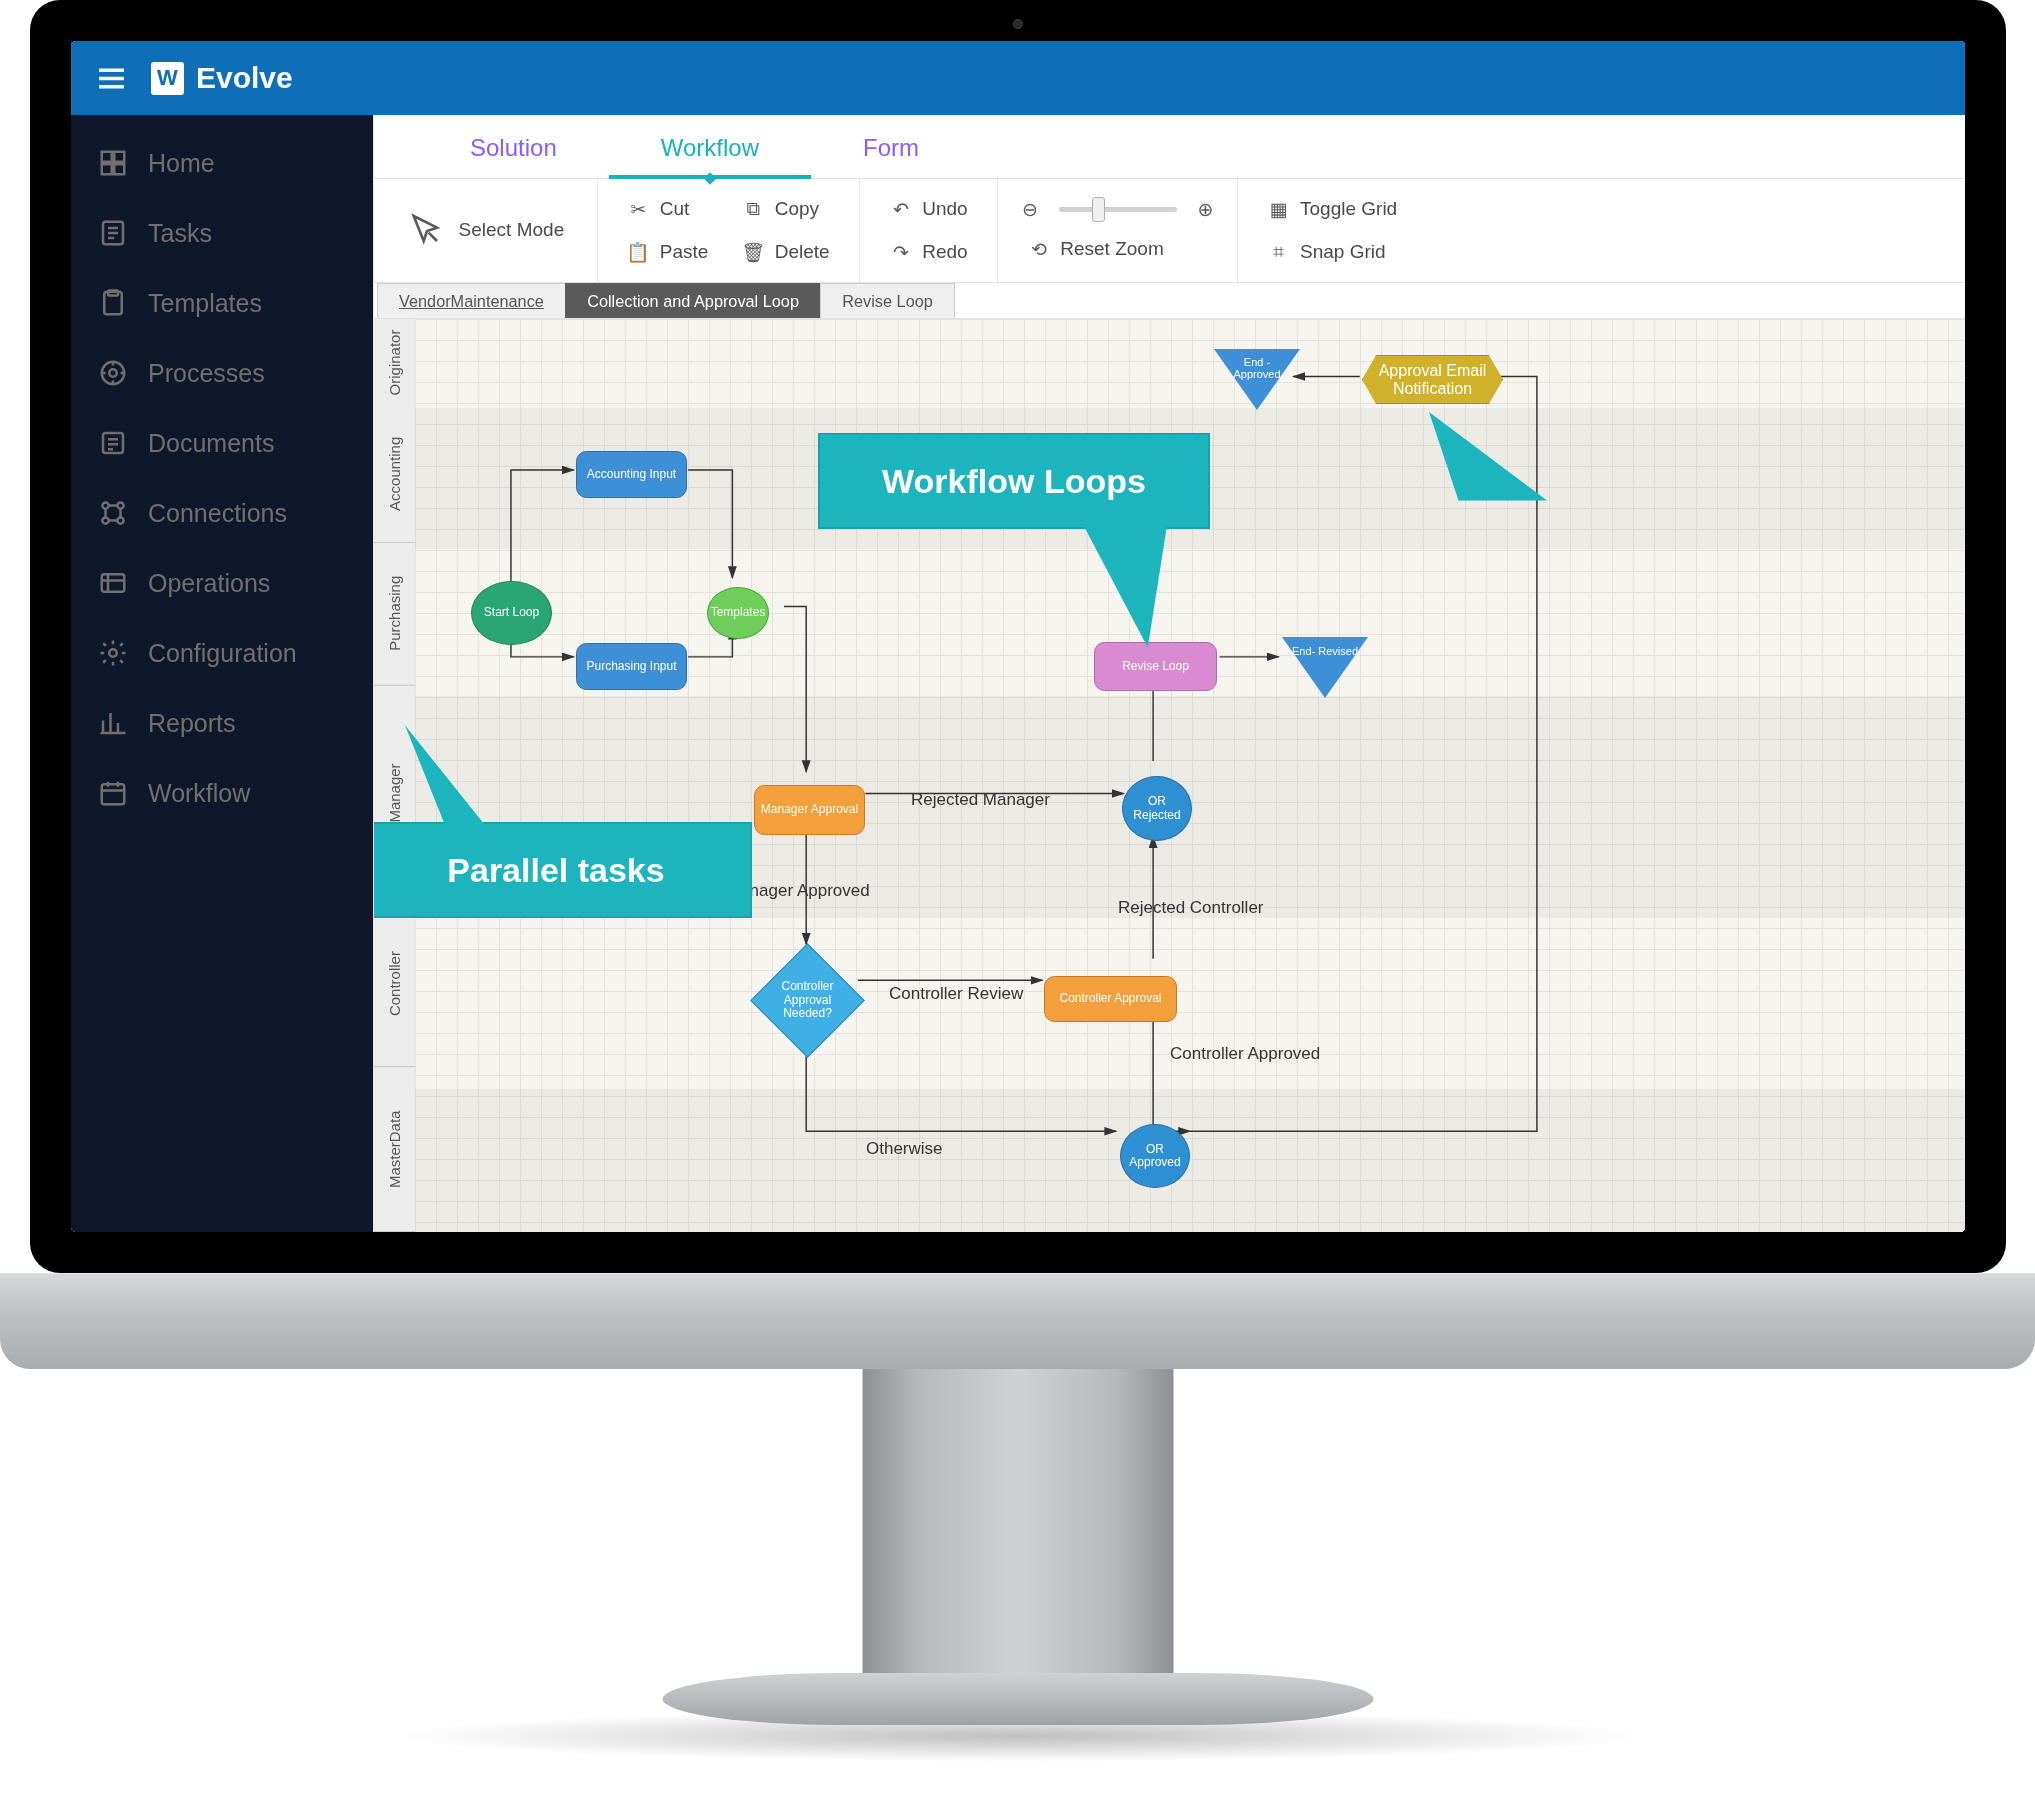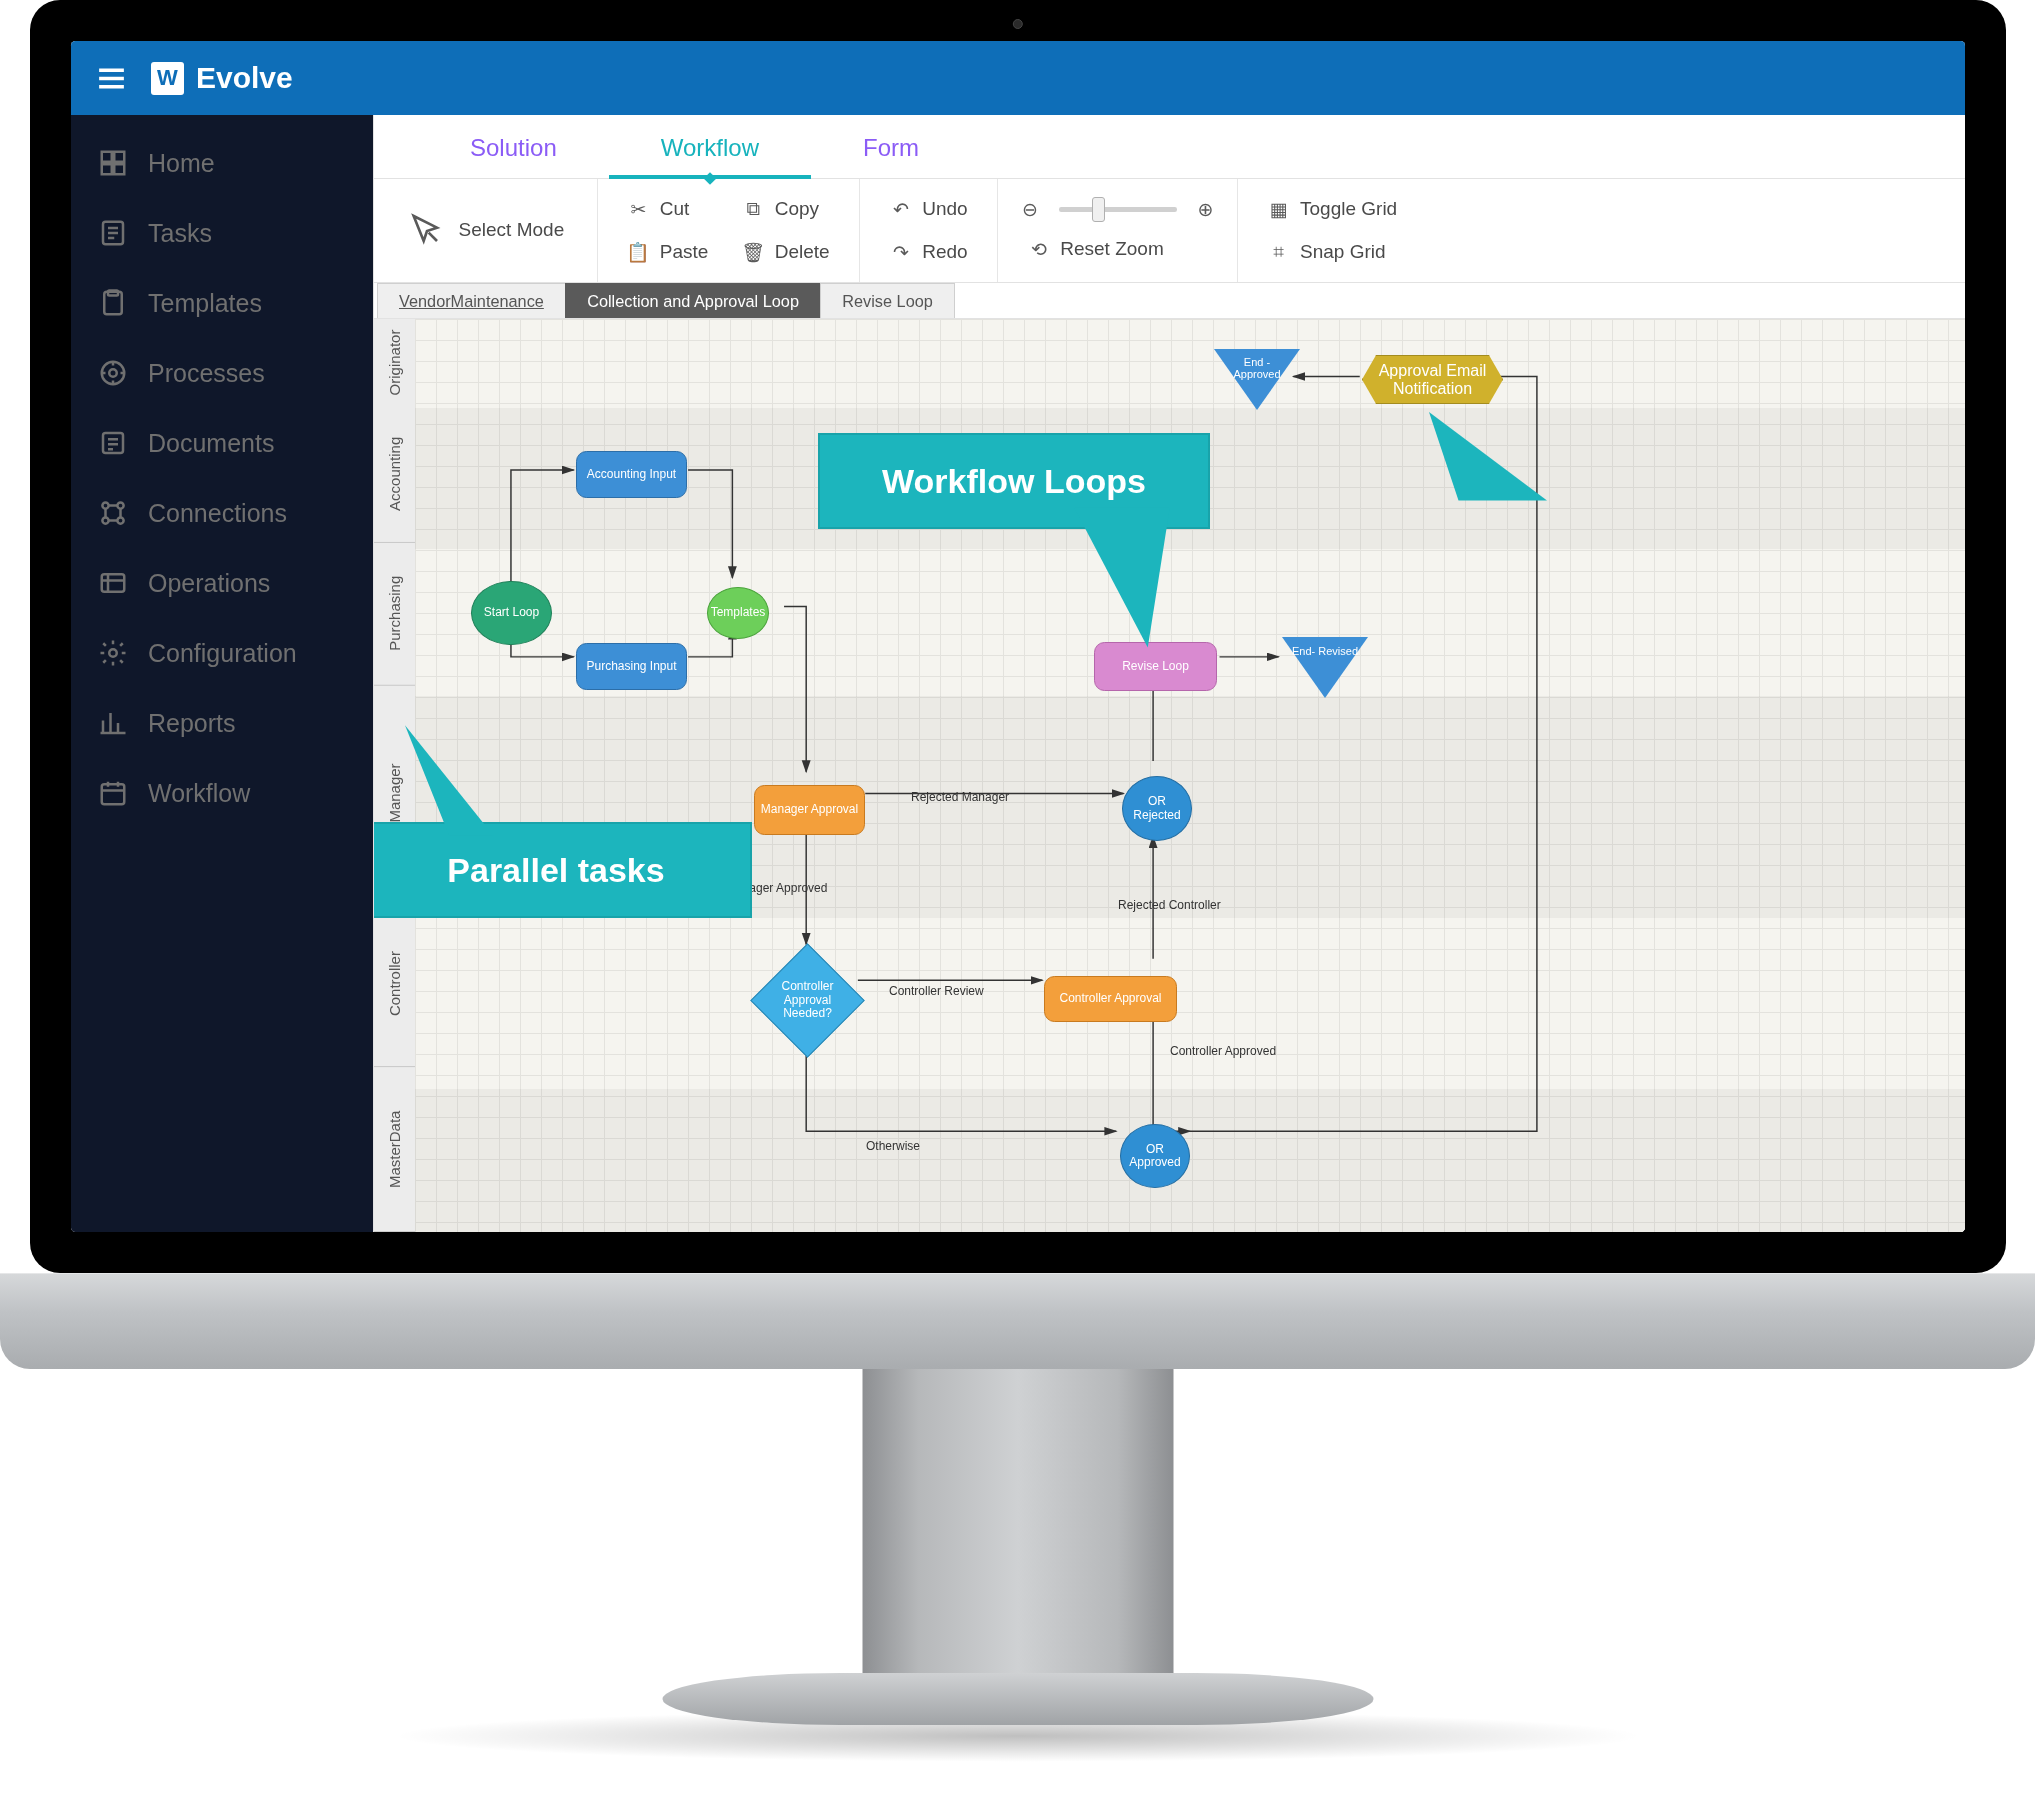--- a/index.html
+++ b/index.html
@@ -161,21 +161,21 @@
 .lane-shade { position:absolute; left:0; right:0; background:rgba(0,0,0,0.04); }
 .lane-shade-1 { top:89px; height:141px; }
 .lane-shade-3 { top:377px; height:222px; }
 .lane-shade-5 { top:770px; height:170px; }
 
 .node { position:absolute; display:flex; align-items:center; justify-content:center; text-align:center; font-size:13.3px; color:#fff; border:1.5px solid; padding:4.4px; }
 .node.oval { border-radius:50%; }
 .node.rect { border-radius:10.4px; }
 .node.small-text { font-size:12px; line-height:1.1; }
 
-.edge-label { position:absolute; font-size:12px; color:#333; background:transparent; }
+.edge-label { position:absolute; font-size:17px; color:#333; background:transparent; }
 
 .callout {
   position:absolute;
   background:#1cb5bd;
   color:#fff;
   font-weight:700;
   display:flex; align-items:center; justify-content:center;
   border:2.2px solid #18a3aa;
   font-size:34px;
   padding:0 22px;

